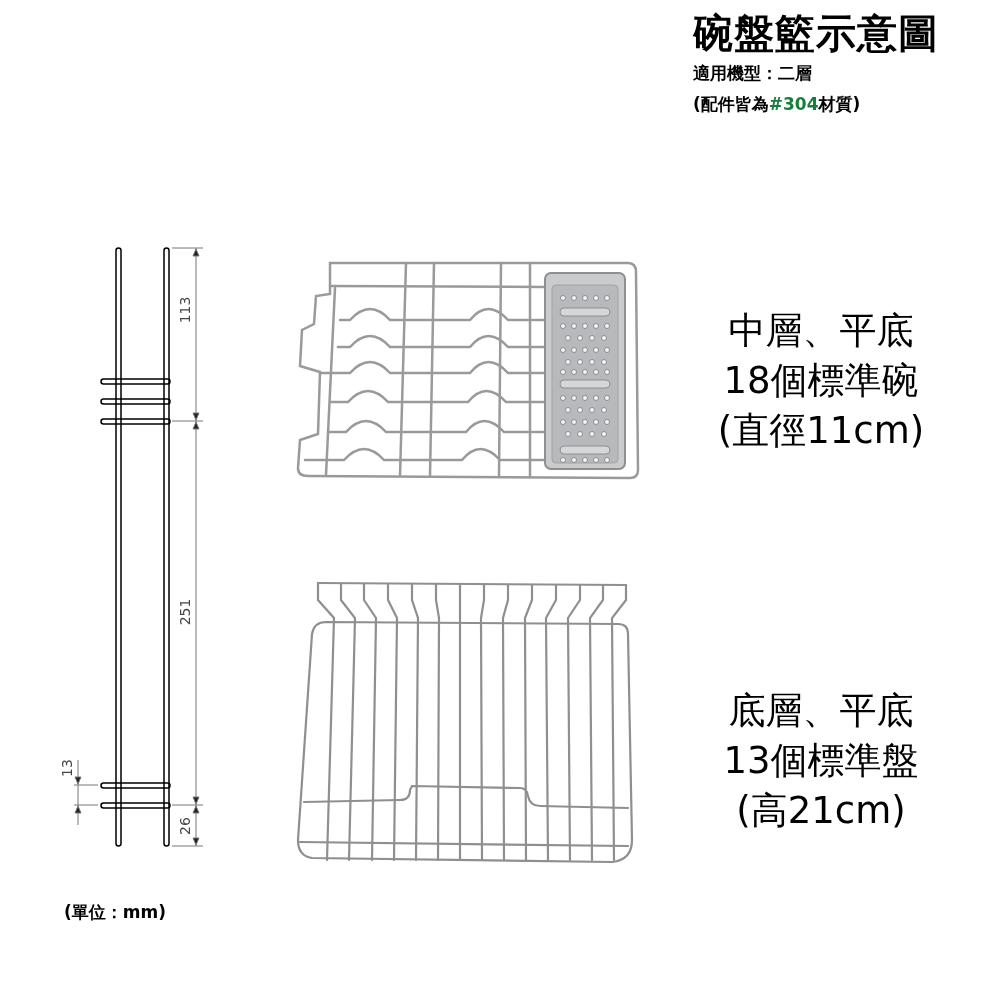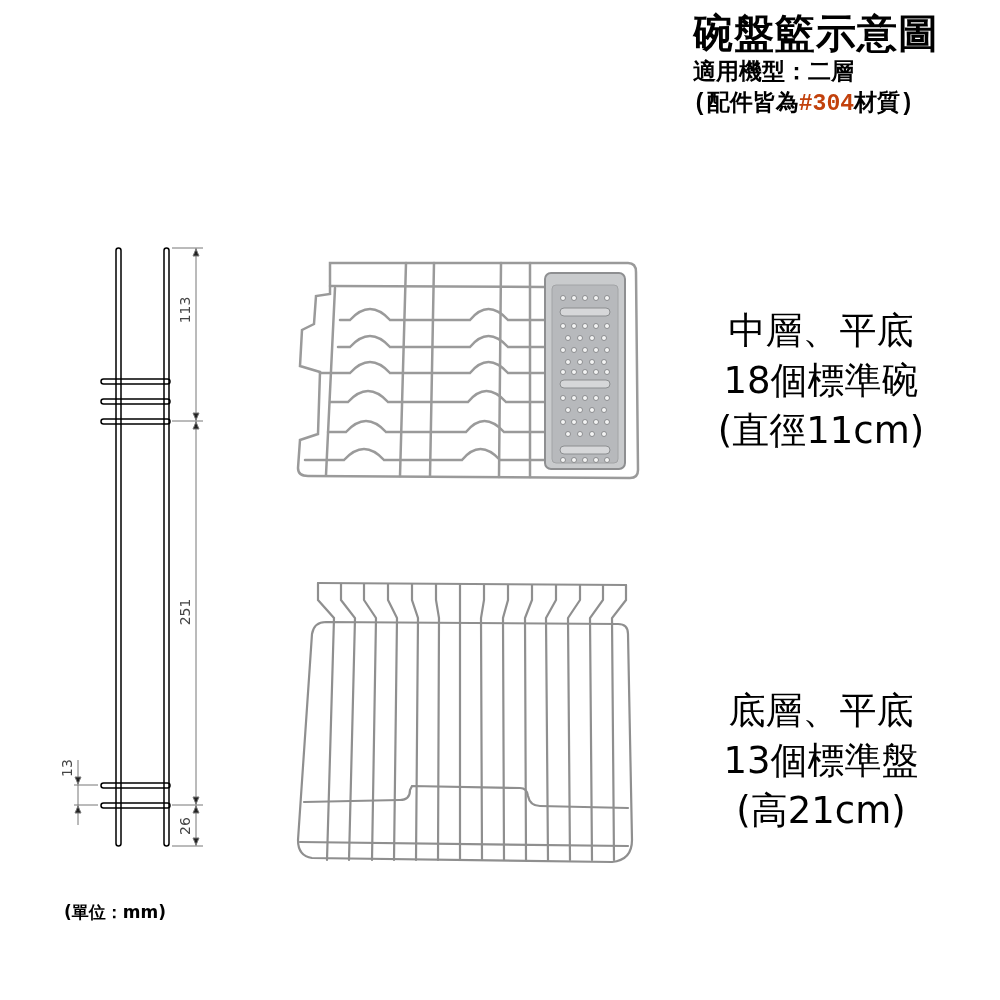--- a/index.html
+++ b/index.html
@@ -1,21 +1,21 @@
 <!DOCTYPE html>
 <html><head>
 <meta charset="utf-8">
 <style>
   html,body{margin:0;padding:0;background:#ffffff;}
   body{width:1000px;height:1000px;position:relative;overflow:hidden;font-family:"DejaVu Sans","Liberation Sans",sans-serif;color:#000;}
   .abs{position:absolute;}
   .title-block{left:693px;top:8px;width:300px;}
   .main-title{font-size:40px;font-weight:bold;line-height:50px;letter-spacing:1px;white-space:nowrap;}
-  .info-line{font-size:23px;font-weight:bold;line-height:31px;white-space:nowrap;font-family:Liberation Mono, monospace;}
-  .red{color:#c2410c;margin-top:18px;}
+  .info-line{font-size:17px;font-weight:bold;line-height:31px;white-space:nowrap;}
+  .red{color:#15803d;margin-top:18px;}
   .layer-label{font-size:37px;font-weight:normal;line-height:50px;text-align:center;white-space:nowrap;}
   .unit-note{left:64px;top:901px;font-size:17px;font-weight:bold;white-space:nowrap;}
   svg{position:absolute;left:0;top:0;}
   .dim-text{font-family:"DejaVu Sans","Liberation Sans",sans-serif;font-size:14px;fill:#444;}
 </style>
 </head>
 <body>
 
 <svg width="1000" height="1000">
   <g stroke="#000" fill="none">

